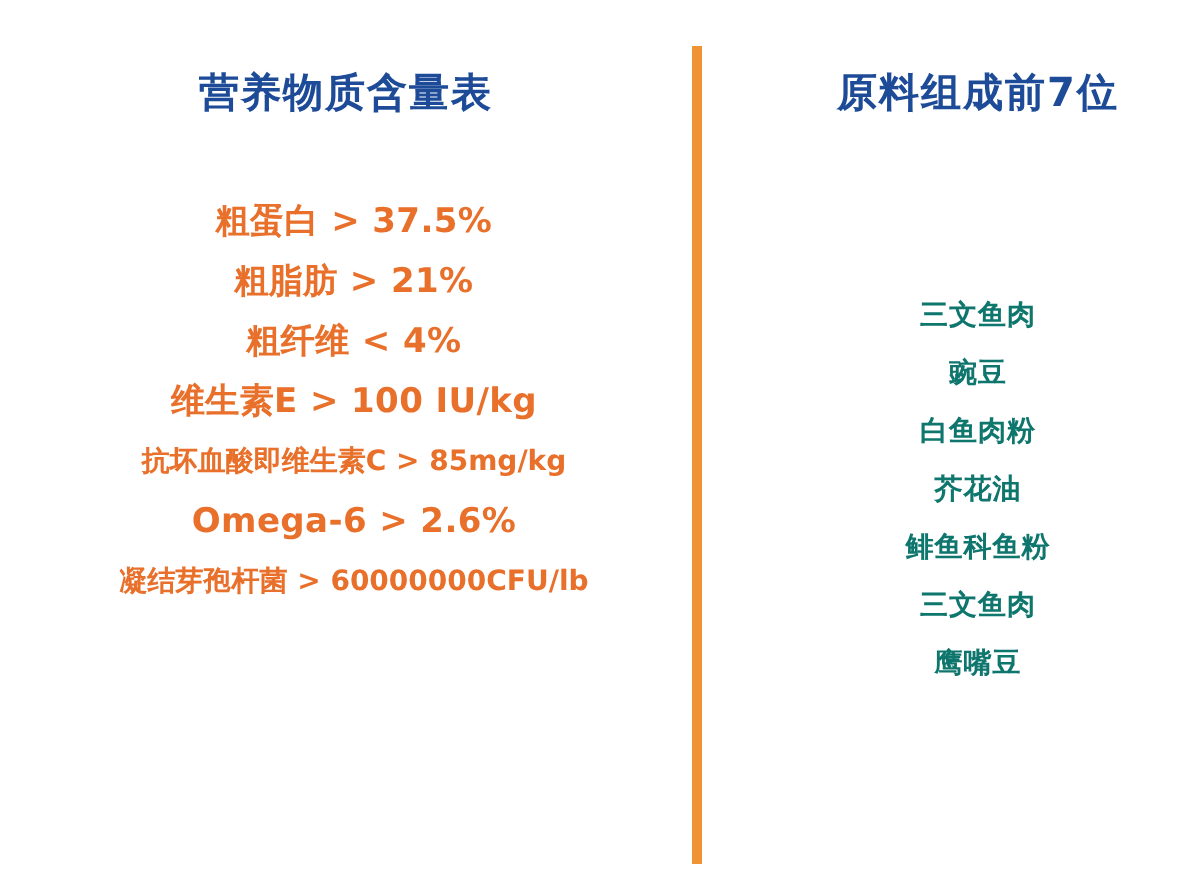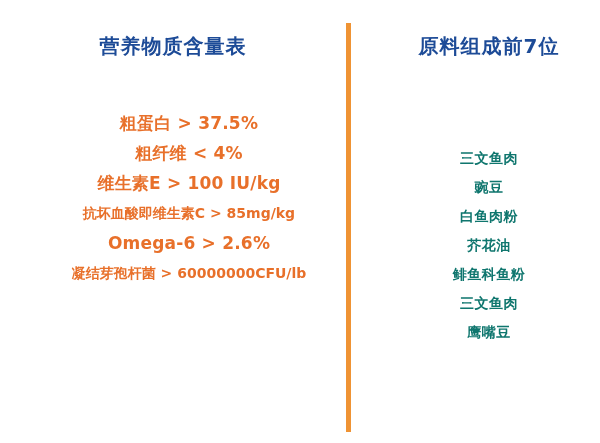--- a/index.html
+++ b/index.html
@@ -53,21 +53,21 @@
   }
   .col-left  .panel-title { top: 36px; }
   .col-right .panel-title { top: 36px; }
 
   
   .nutrition-list {
     position: absolute;
     left: 0;
     top: 92px;
     width: 100%;
-    margin: 16px;
+    margin: 4px;
     padding: 0;
     list-style: none;
   }
   .nutrition-list li {
     height: 30px;
     line-height: 30px;
     text-align: center;
     font-size: 17px;
     font-weight: bold;
     color: #e8702a;
@@ -100,20 +100,21 @@
 </head>
 <body>
 
 <div id="page">
 
   <div class="col col-left">
     <div class="panel-title">营养物质含量表</div>
 
     <ul class="nutrition-list">
       <li>粗蛋白 &gt;  37.5%</li>
+      <li>粗脂肪 &gt; 21%</li>
       <li>粗纤维  &lt; 4%</li>
       <li>维生素E  &gt; 100 IU/kg</li>
       <li class="tight">抗坏血酸即维生素C &gt; 85mg/kg</li>
       <li>Omega-6 &gt; 2.6%</li>
       <li class="tight">凝结芽孢杆菌 &gt; 60000000CFU/lb</li>
     </ul>
   </div>
 
   <div class="divider"></div>
 

